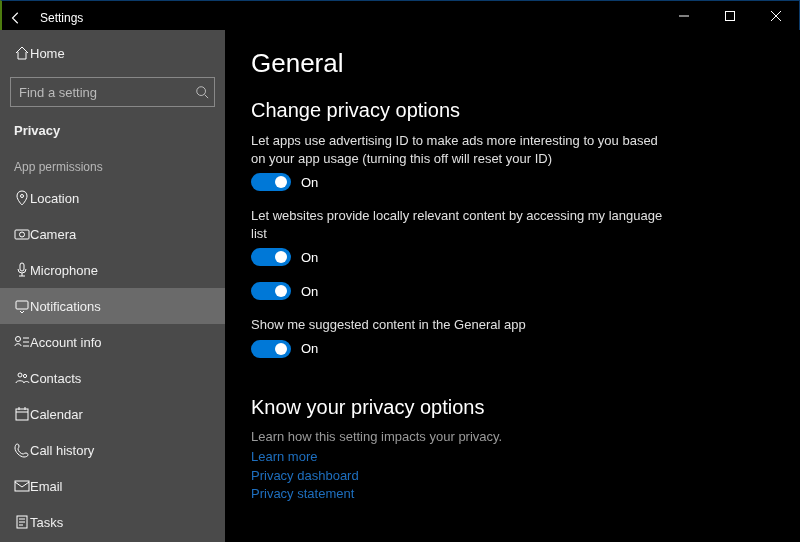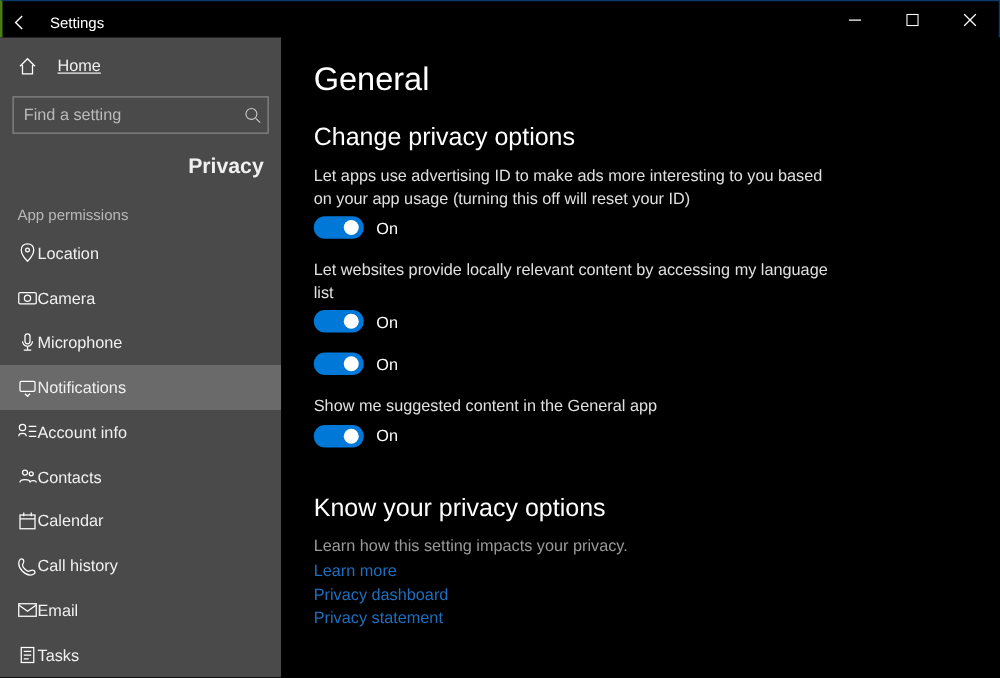--- a/index.html
+++ b/index.html
@@ -45,43 +45,42 @@
     color: #fff;
     gap: 14px;
   }
   .back-btn {
     width: 20px; height: 20px;
     display:flex;align-items:center;justify-content:center;
     color:#fff;
   }
   .settings-title { font-size: 12px; }
   .home-btn {
-    display: flex; align-items: center; gap: 16px;
+    display: flex; align-items: center; gap: 0;
     height: 36px; padding: 0 14px;
     margin-top: 5px;
-    text-decoration: underline;
   }
   .home-btn .icon { width: 16px; display:flex; }
   .search-box {
     margin: 6px 10px 10px 10px;
     height: 30px;
     border: 1px solid #888;
     background: #4a4a4a;
     display: flex; align-items: center;
     padding: 0 8px;
     color: #ccc;
   }
   .search-box input {
     flex:1; background:transparent; border:none; outline:none;
     color:#ddd; font-size:13px;
   }
   .search-box input::placeholder { color:#bbb; }
   .section-label {
     padding: 6px 14px 8px 14px;
-    font-size: 17px; font-weight: 600; text-align: right;
+    font-size: 13px; font-weight: 600;
   }
   .section-sub {
     padding: 14px 14px 6px 14px;
     font-size: 12px;
     color: #b8b8b8;
   }
   .nav-item {
     display:flex; align-items:center; 
     height: 36px; padding: 0 14px;
     color: #f0f0f0;

